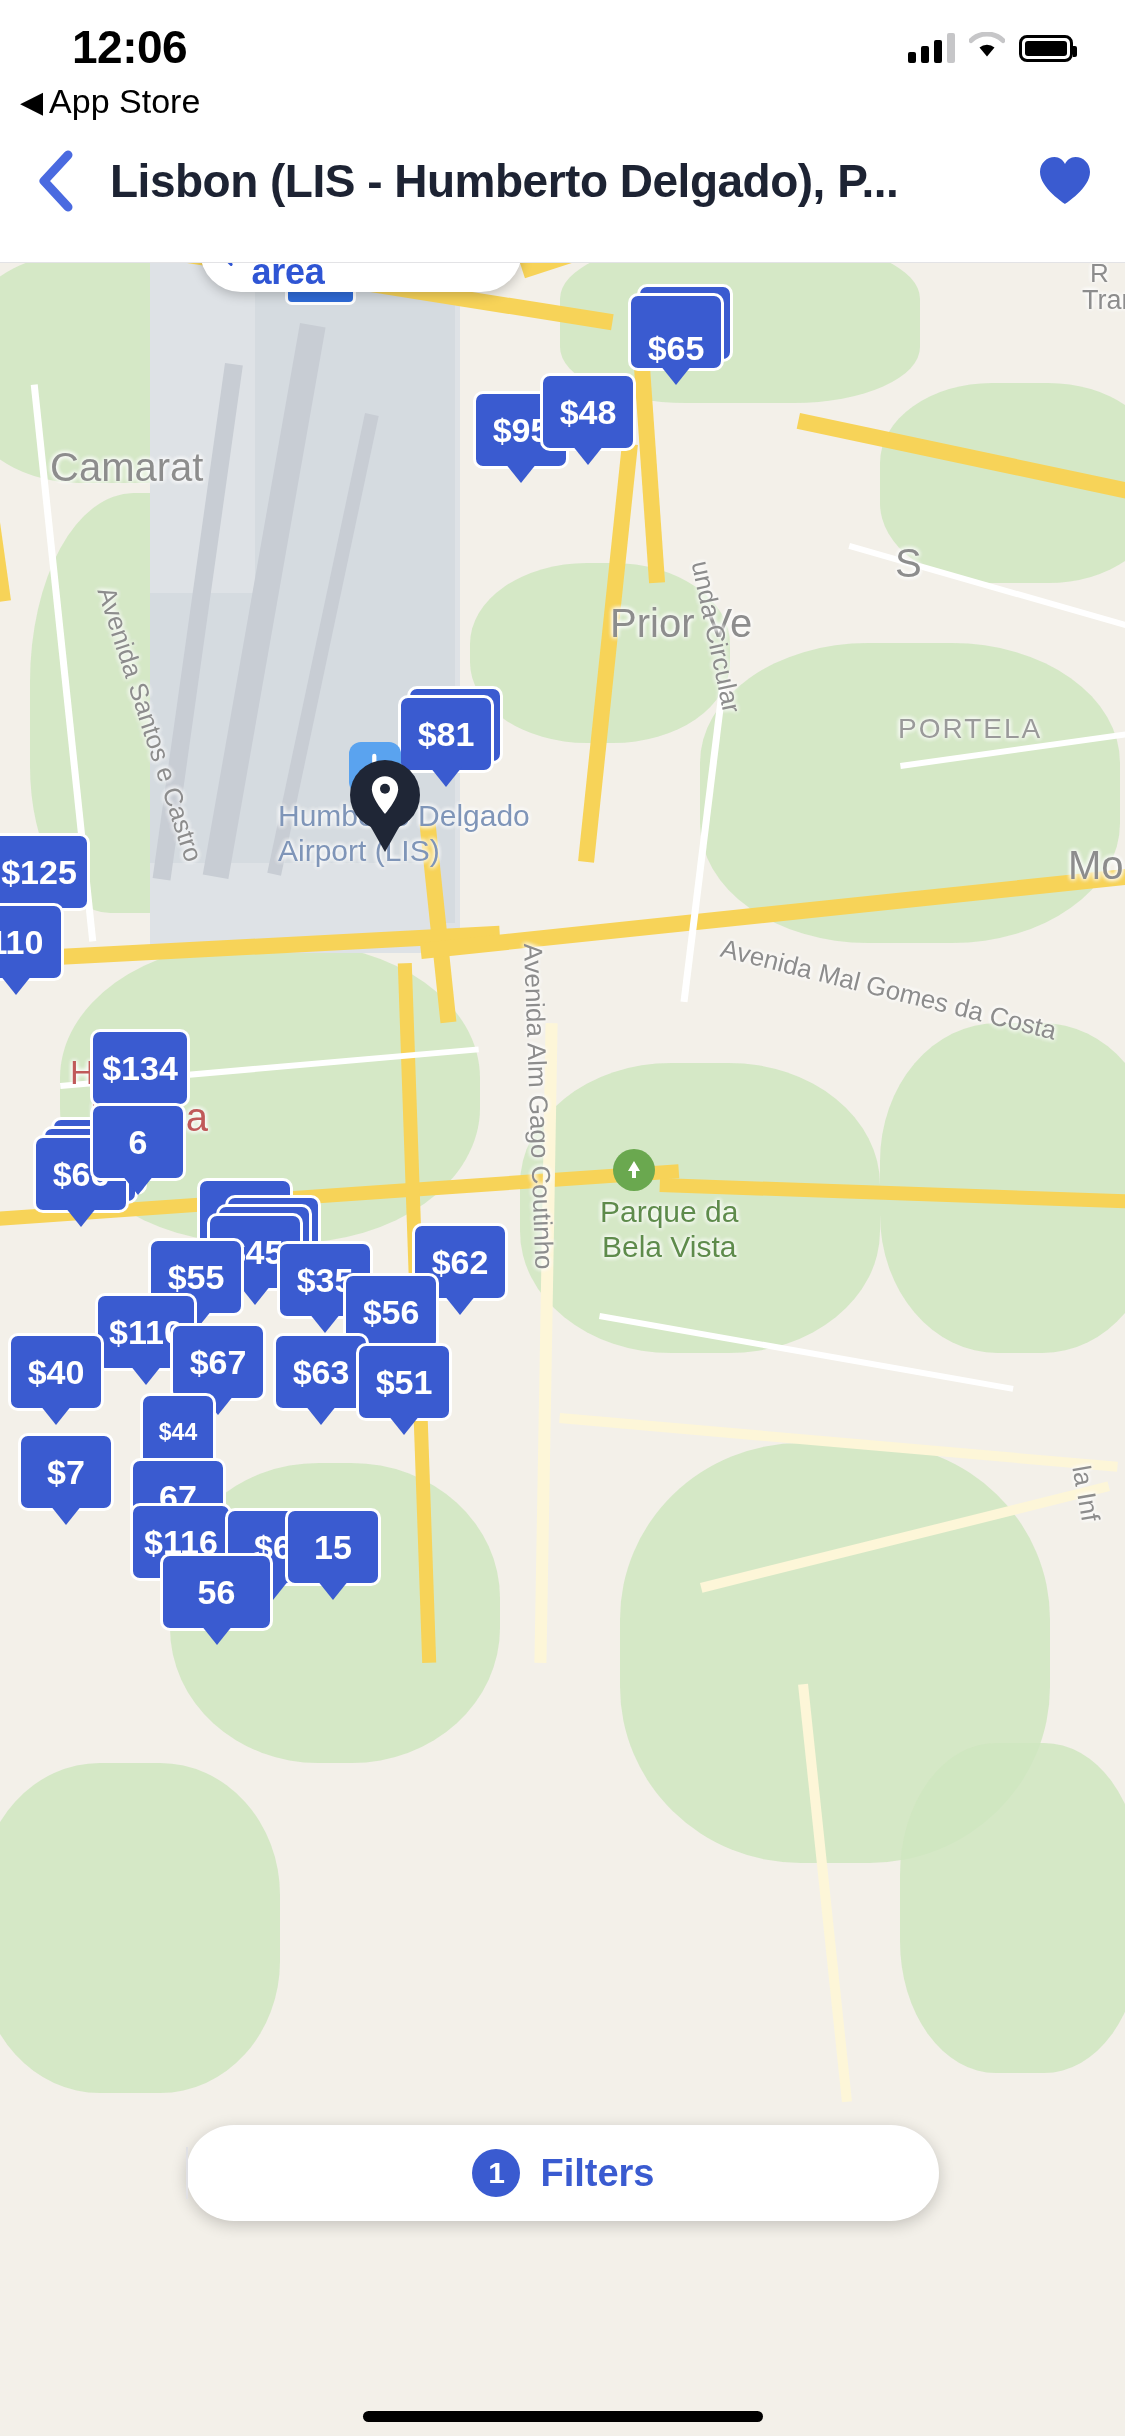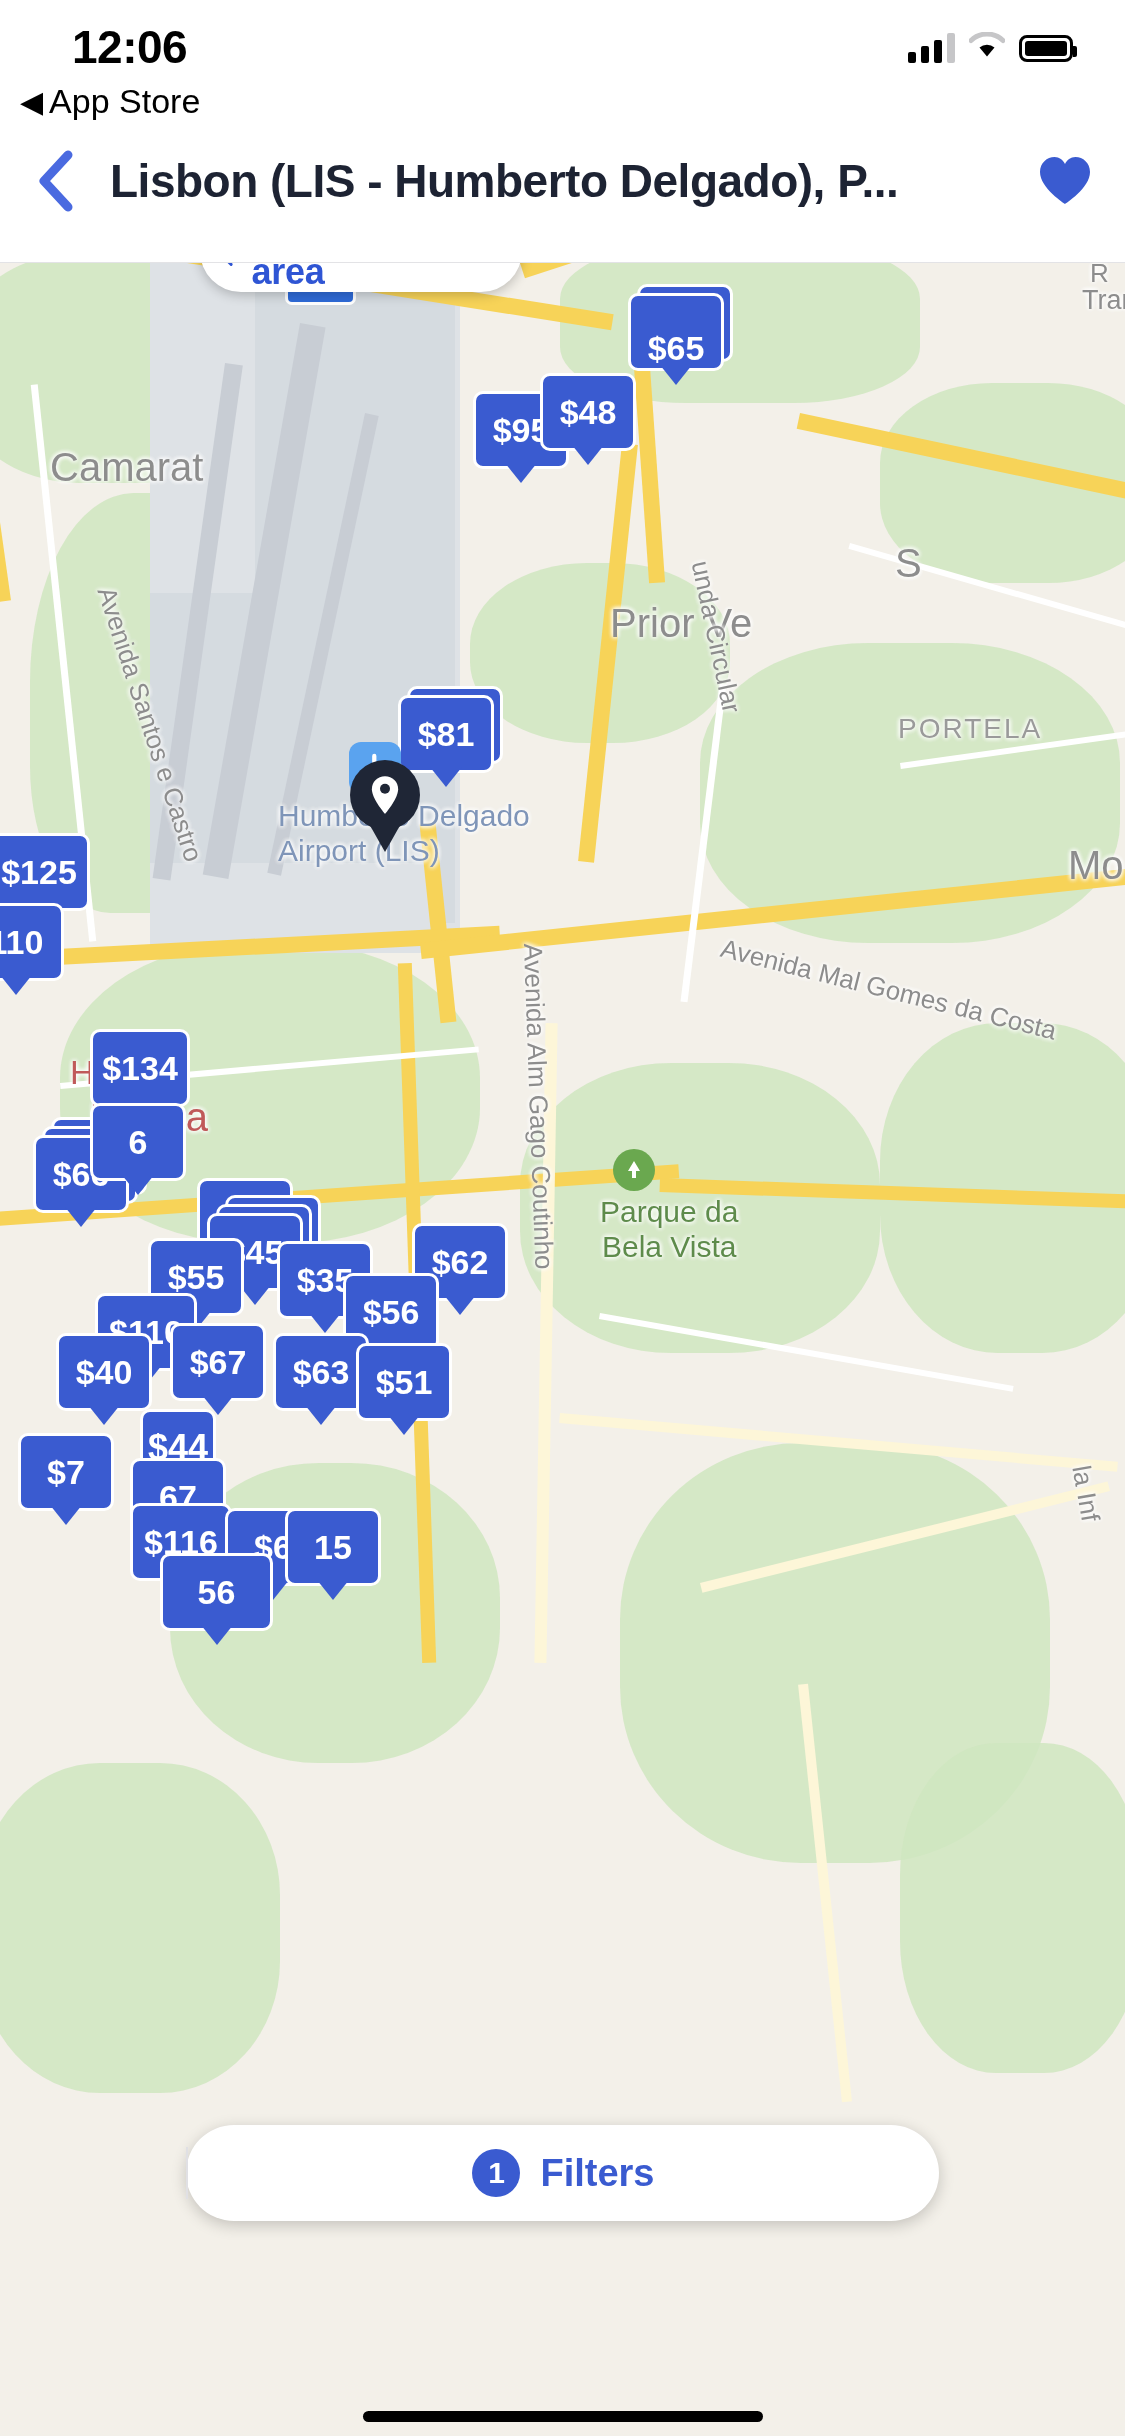--- a/index.html
+++ b/index.html
@@ -307,24 +307,24 @@
           </div>
           <div class="pin" style="left: 170px; top: 1060px; width: 96px; height: 78px; font-size: 34px; z-index: 59;">
             <span>$67</span>
           </div>
           <div class="pin" style="left: 273px; top: 1070px; width: 96px; height: 78px; font-size: 34px; z-index: 62;">
             <span>$63</span>
           </div>
           <div class="pin" style="left: 356px; top: 1080px; width: 96px; height: 78px; font-size: 34px; z-index: 65; text-align: right;">
             <span>$51</span>
           </div>
-          <div class="pin" style="left: 8px; top: 1070px; width: 96px; height: 78px; font-size: 34px; z-index: 68; margin-left: 48px;">
+          <div class="pin" style="left: 8px; top: 1070px; width: 96px; height: 78px; font-size: 34px; z-index: 68;">
             <span>$40</span>
           </div>
-          <div class="pin" style="left: 140px; top: 1130px; width: 76px; height: 78px; font-size: 36px; z-index: 71; margin-top: 16px;">
+          <div class="pin" style="left: 140px; top: 1130px; width: 76px; height: 78px; font-size: 23px; z-index: 71;">
             <span>$44</span>
           </div>
           <div class="pin" style="left: 18px; top: 1170px; width: 96px; height: 78px; font-size: 34px; z-index: 74;">
             <span>$7</span>
           </div>
           <div class="pin" style="left: 130px; top: 1195px; width: 96px; height: 78px; font-size: 34px; z-index: 77;">
             <span>67</span>
           </div>
           <div class="pin" style="left: 130px; top: 1240px; width: 102px; height: 78px; font-size: 34px; z-index: 80;">
             <span>$116</span>

